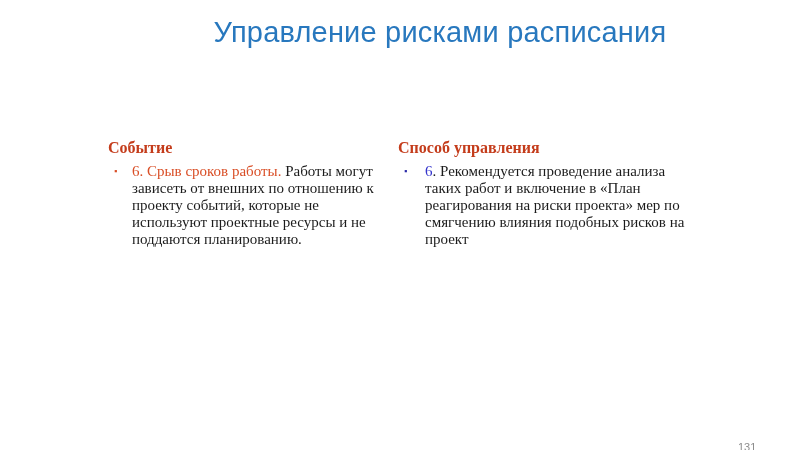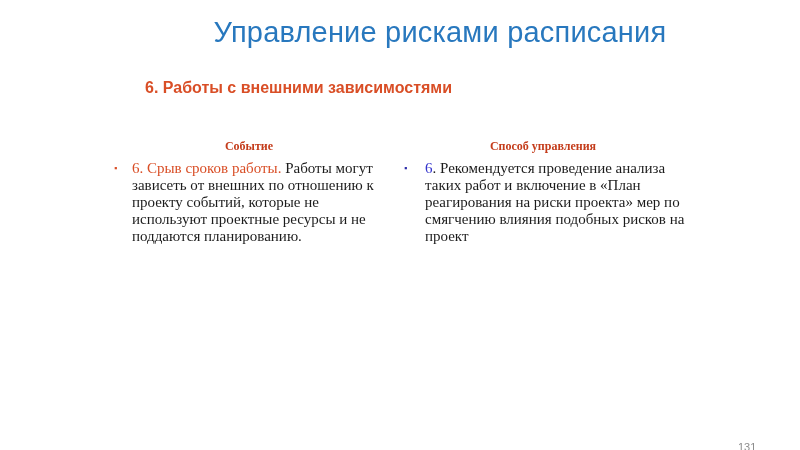--- a/index.html
+++ b/index.html
@@ -37,23 +37,22 @@
     font-weight: 700;
     color: #d94e26;
   }
   .column {
     position: absolute;
     top: 139px;
   }
   .column.event   { left: 108px; width: 282px; }
   .column.method  { left: 398px; width: 290px; }
   .column-header {
-    text-align: center;
     font-family: "Liberation Serif", serif;
-    font-size: 12px;
+    font-size: 16px;
     font-weight: 700;
     color: #c43c1b;
     margin: 0 0 6px 0;
   }
   .bullet-item {
     display: flex;
     align-items: flex-start;
     font-size: 15px;
     line-height: 17px;
     color: #1c1c1c;
@@ -82,21 +81,20 @@
     margin-top: 20px;
   }
 </style>
 </head>
 <body>
 
 <div class="slide">
 
   <div class="slide-title">Управление рисками расписания</div>
 
-  <div class="slide-subtitle">6. Работы с внешними зависимостями</div>
 
   <div class="column event">
     <div class="column-header">Событие</div>
     <div class="bullet-item">
       <span class="bullet-marker">▪</span>
       <span class="bullet-text"><span class="lead">6. Срыв сроков работы.</span><span class="rest"> Работы могут зависеть от внешних по отношению к проекту событий, которые не используют проектные ресурсы и не поддаются планированию.</span></span>
     </div>
   </div>
 
   <div class="column method">

